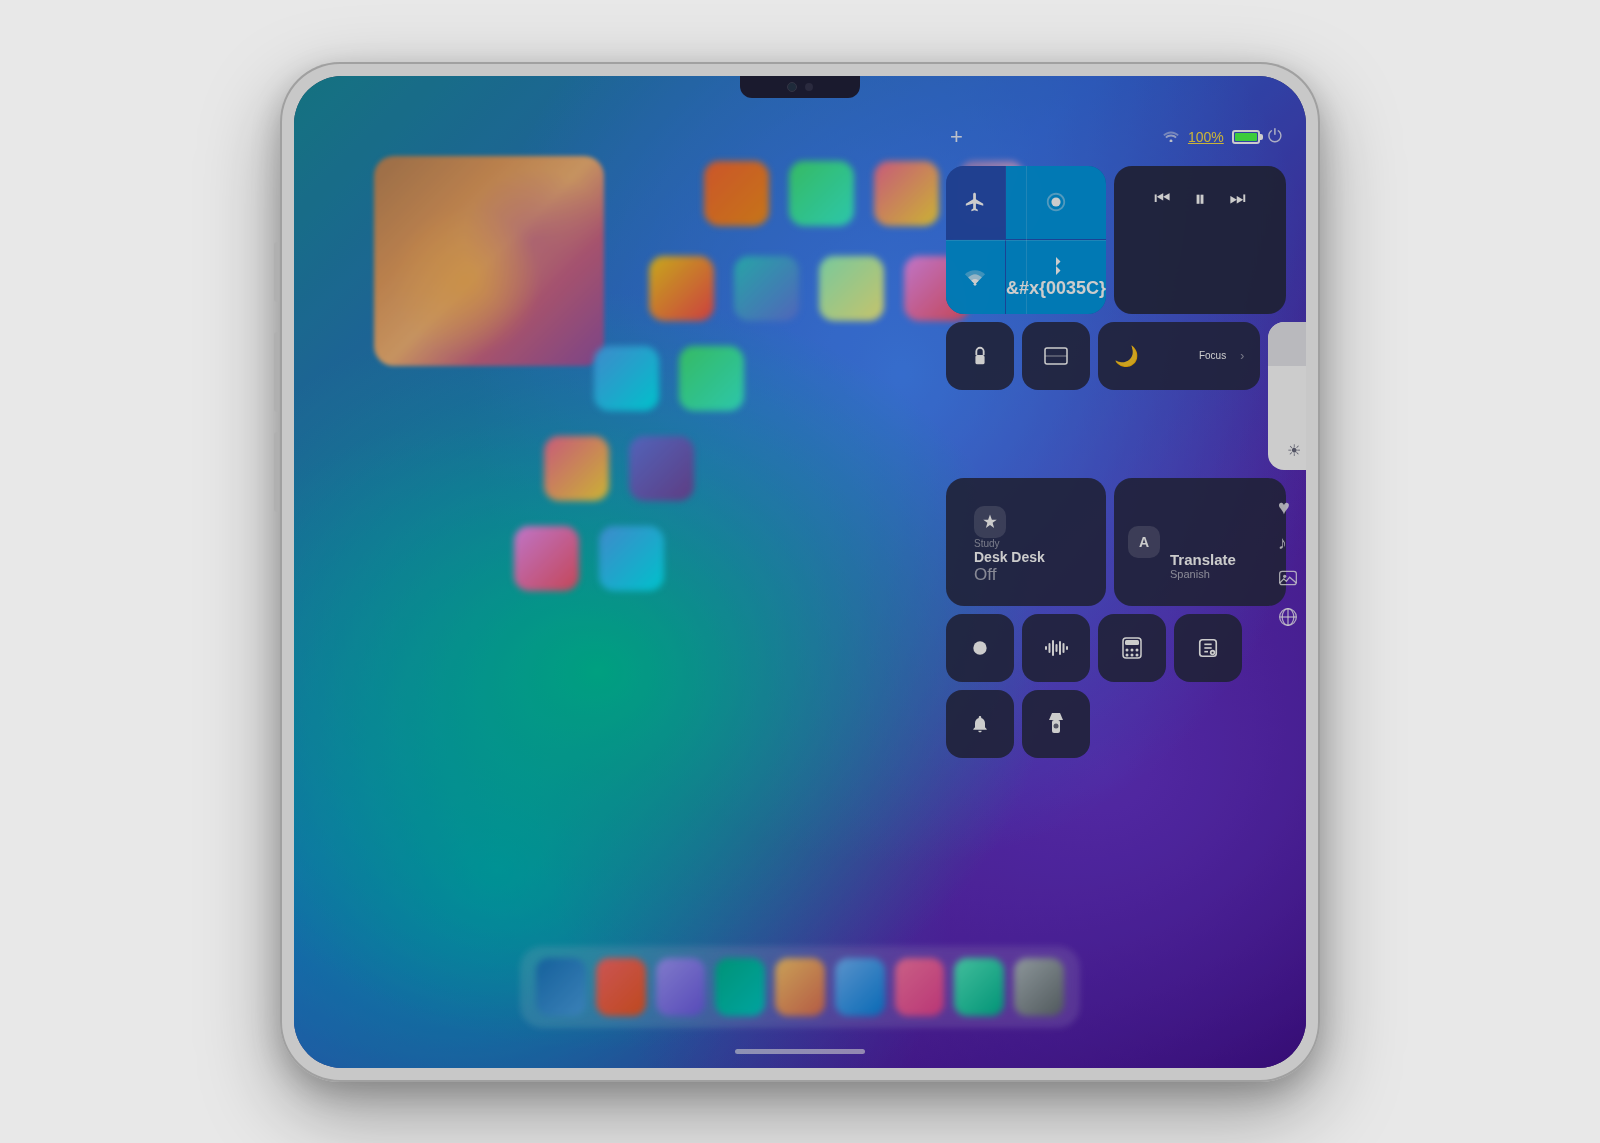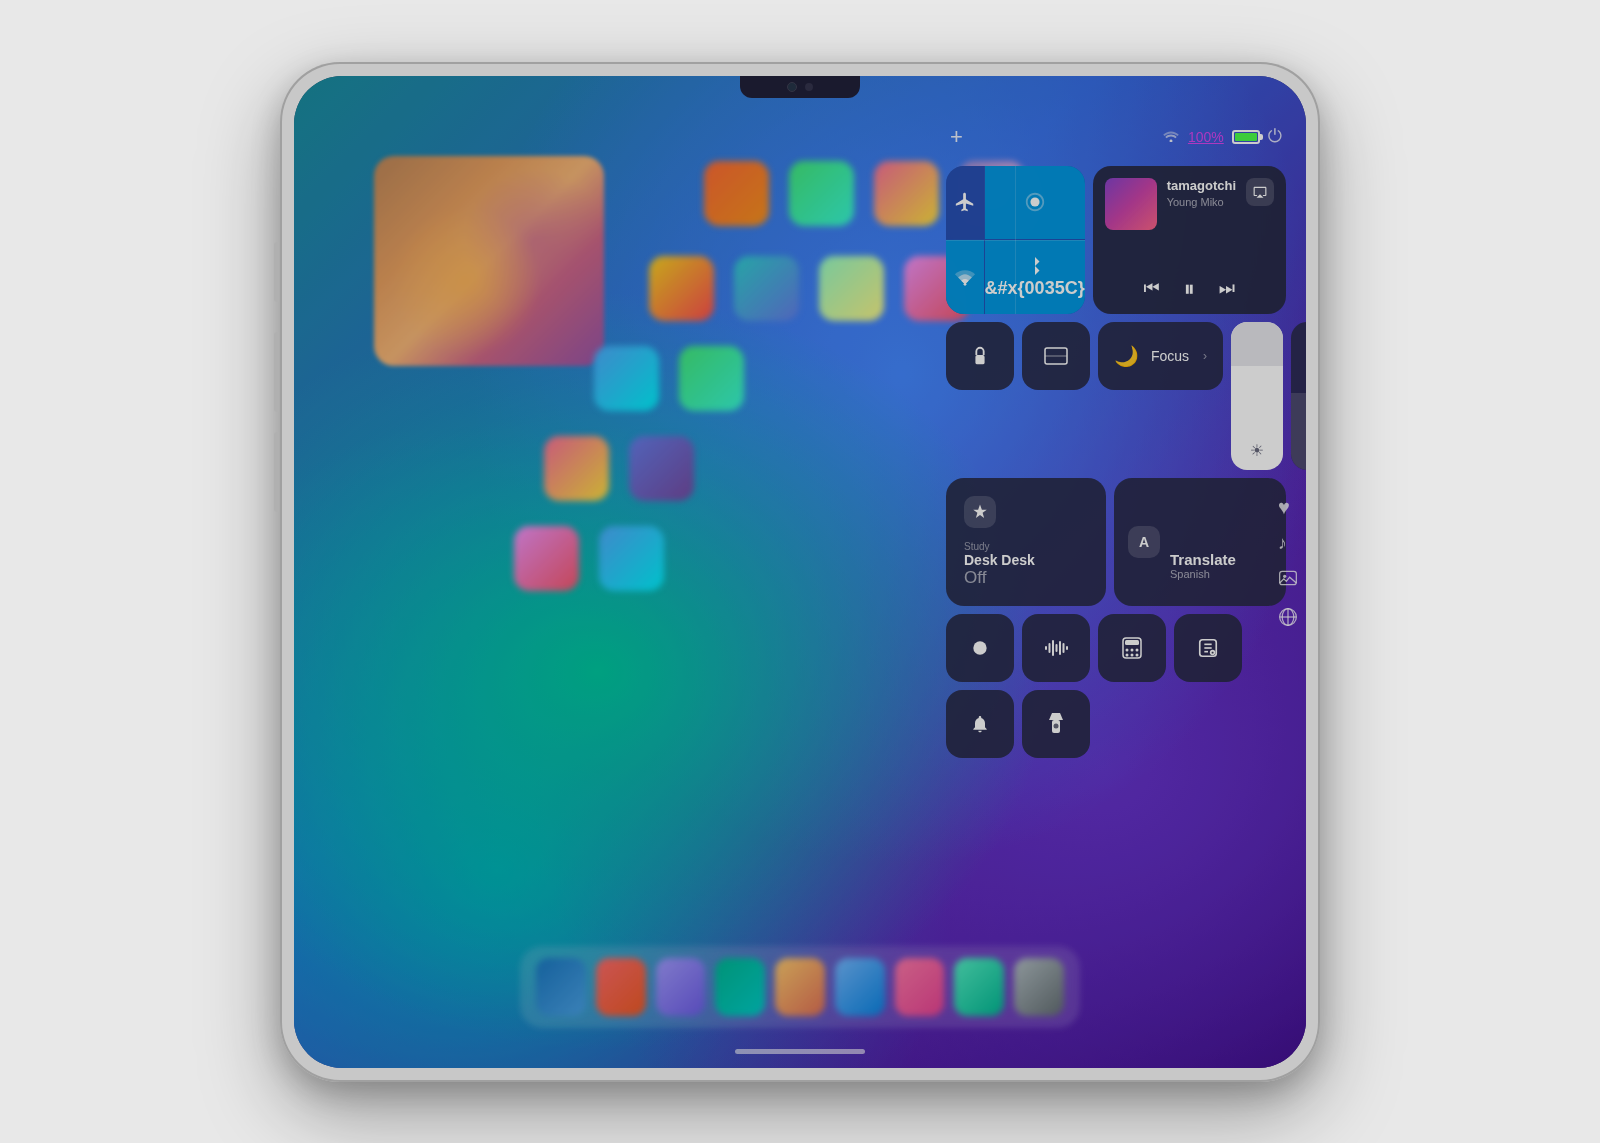--- a/index.html
+++ b/index.html
@@ -185,21 +185,21 @@
       font-size: 22px;
       font-weight: 300;
       opacity: 0.9;
     }
     .status-right {
       display: flex;
       align-items: center;
       gap: 8px;
     }
     .battery-percent {
-      color: #d946ef;
+      color: #fde047;
       font-size: 14px;
       font-weight: 500;
       text-decoration: underline;
     }
     .battery-icon {
       width: 28px;
       height: 14px;
       border: 2px solid white;
       border-radius: 3px;
       position: relative;
@@ -352,40 +352,39 @@
       height: 68px;
       background: rgba(40, 42, 70, 0.9);
       border-radius: 16px;
       display: flex;
       align-items: center;
       padding: 0 16px;
       gap: 12px;
       cursor: pointer;
     }
     .focus-icon { font-size: 20px; color: white; }
-    .focus-text { font-size: 14px; font-weight: 500; color: white; }
+    .focus-text { font-size: 10px; font-weight: 500; color: white; margin-left: 48px; }
     .focus-chevron { font-size: 12px; color: rgba(255,255,255,0.5); margin-left: 2px; }
 
     
     .shortcut-row {
       display: flex;
       gap: 8px;
       margin-bottom: 8px;
     }
 
     .shortcut-tile-large {
       width: 160px;
       height: 128px;
       background: rgba(40, 42, 70, 0.9);
       border-radius: 18px;
       display: flex;
       flex-direction: column;
       align-items: flex-start;
-      justify-content: space-between;
-      padding: 18px;
+      padding: 28px;
       cursor: pointer;
     }
     .shortcut-label-small { font-size: 10px; color: rgba(255,255,255,0.5); }
     .shortcut-label-main { font-size: 14px; font-weight: 600; color: white; }
     .shortcut-label-sub { font-size: 17px; color: rgba(255,255,255,0.6); }
 
     
     .bottom-icons-row {
       display: flex;
       gap: 8px;
@@ -579,33 +578,20 @@
               <path d="M13.5 7.5L9 3v18l4.5-4.5-4.5-4.5 4.5-4.5zM4.5 6L9 10.5M4.5 18L9 13.5"></path>
               <polyline points="13.5,7.5 4.5,16.5" opacity="0.5"></polyline>
             </svg>
             <span style="font-size:18px;font-weight:bold;">&amp;#x{0035C}</span>
           </div>
           <div class="conn-divider-h"></div>
           <div class="conn-divider-v"></div>
         </div>
 
         <div class="now-playing-tile">
-          <div class="np-top">
-            <div class="np-artwork" style="background:linear-gradient(135deg,#8844cc,#cc44aa,#ff6688);"></div>
-            <div class="np-info">
-              <div class="np-song">tamagotchi</div>
-              <div class="np-artist">Young Miko</div>
-            </div>
-            <div class="np-airplay">
-              <svg width="14" height="14" viewBox="0 0 24 24" fill="white">
-                <path d="M6 22h12l-6-6z"></path>
-                <path d="M21 3H3c-1.1 0-2 .9-2 2v12c0 1.1.9 2 2 2h4v-2H3V5h18v12h-4v2h4c1.1 0 2-.9 2-2V5c0-1.1-.9-2-2-2z"></path>
-              </svg>
-            </div>
-          </div>
           <div class="np-controls">
             <span class="np-btn">⏮</span>
             <span class="np-btn np-btn-play">⏸</span>
             <span class="np-btn">⏭</span>
           </div>
         </div>
       </div>
 
       <div class="cc-middle-row">
         <div class="cc-middle-left">

